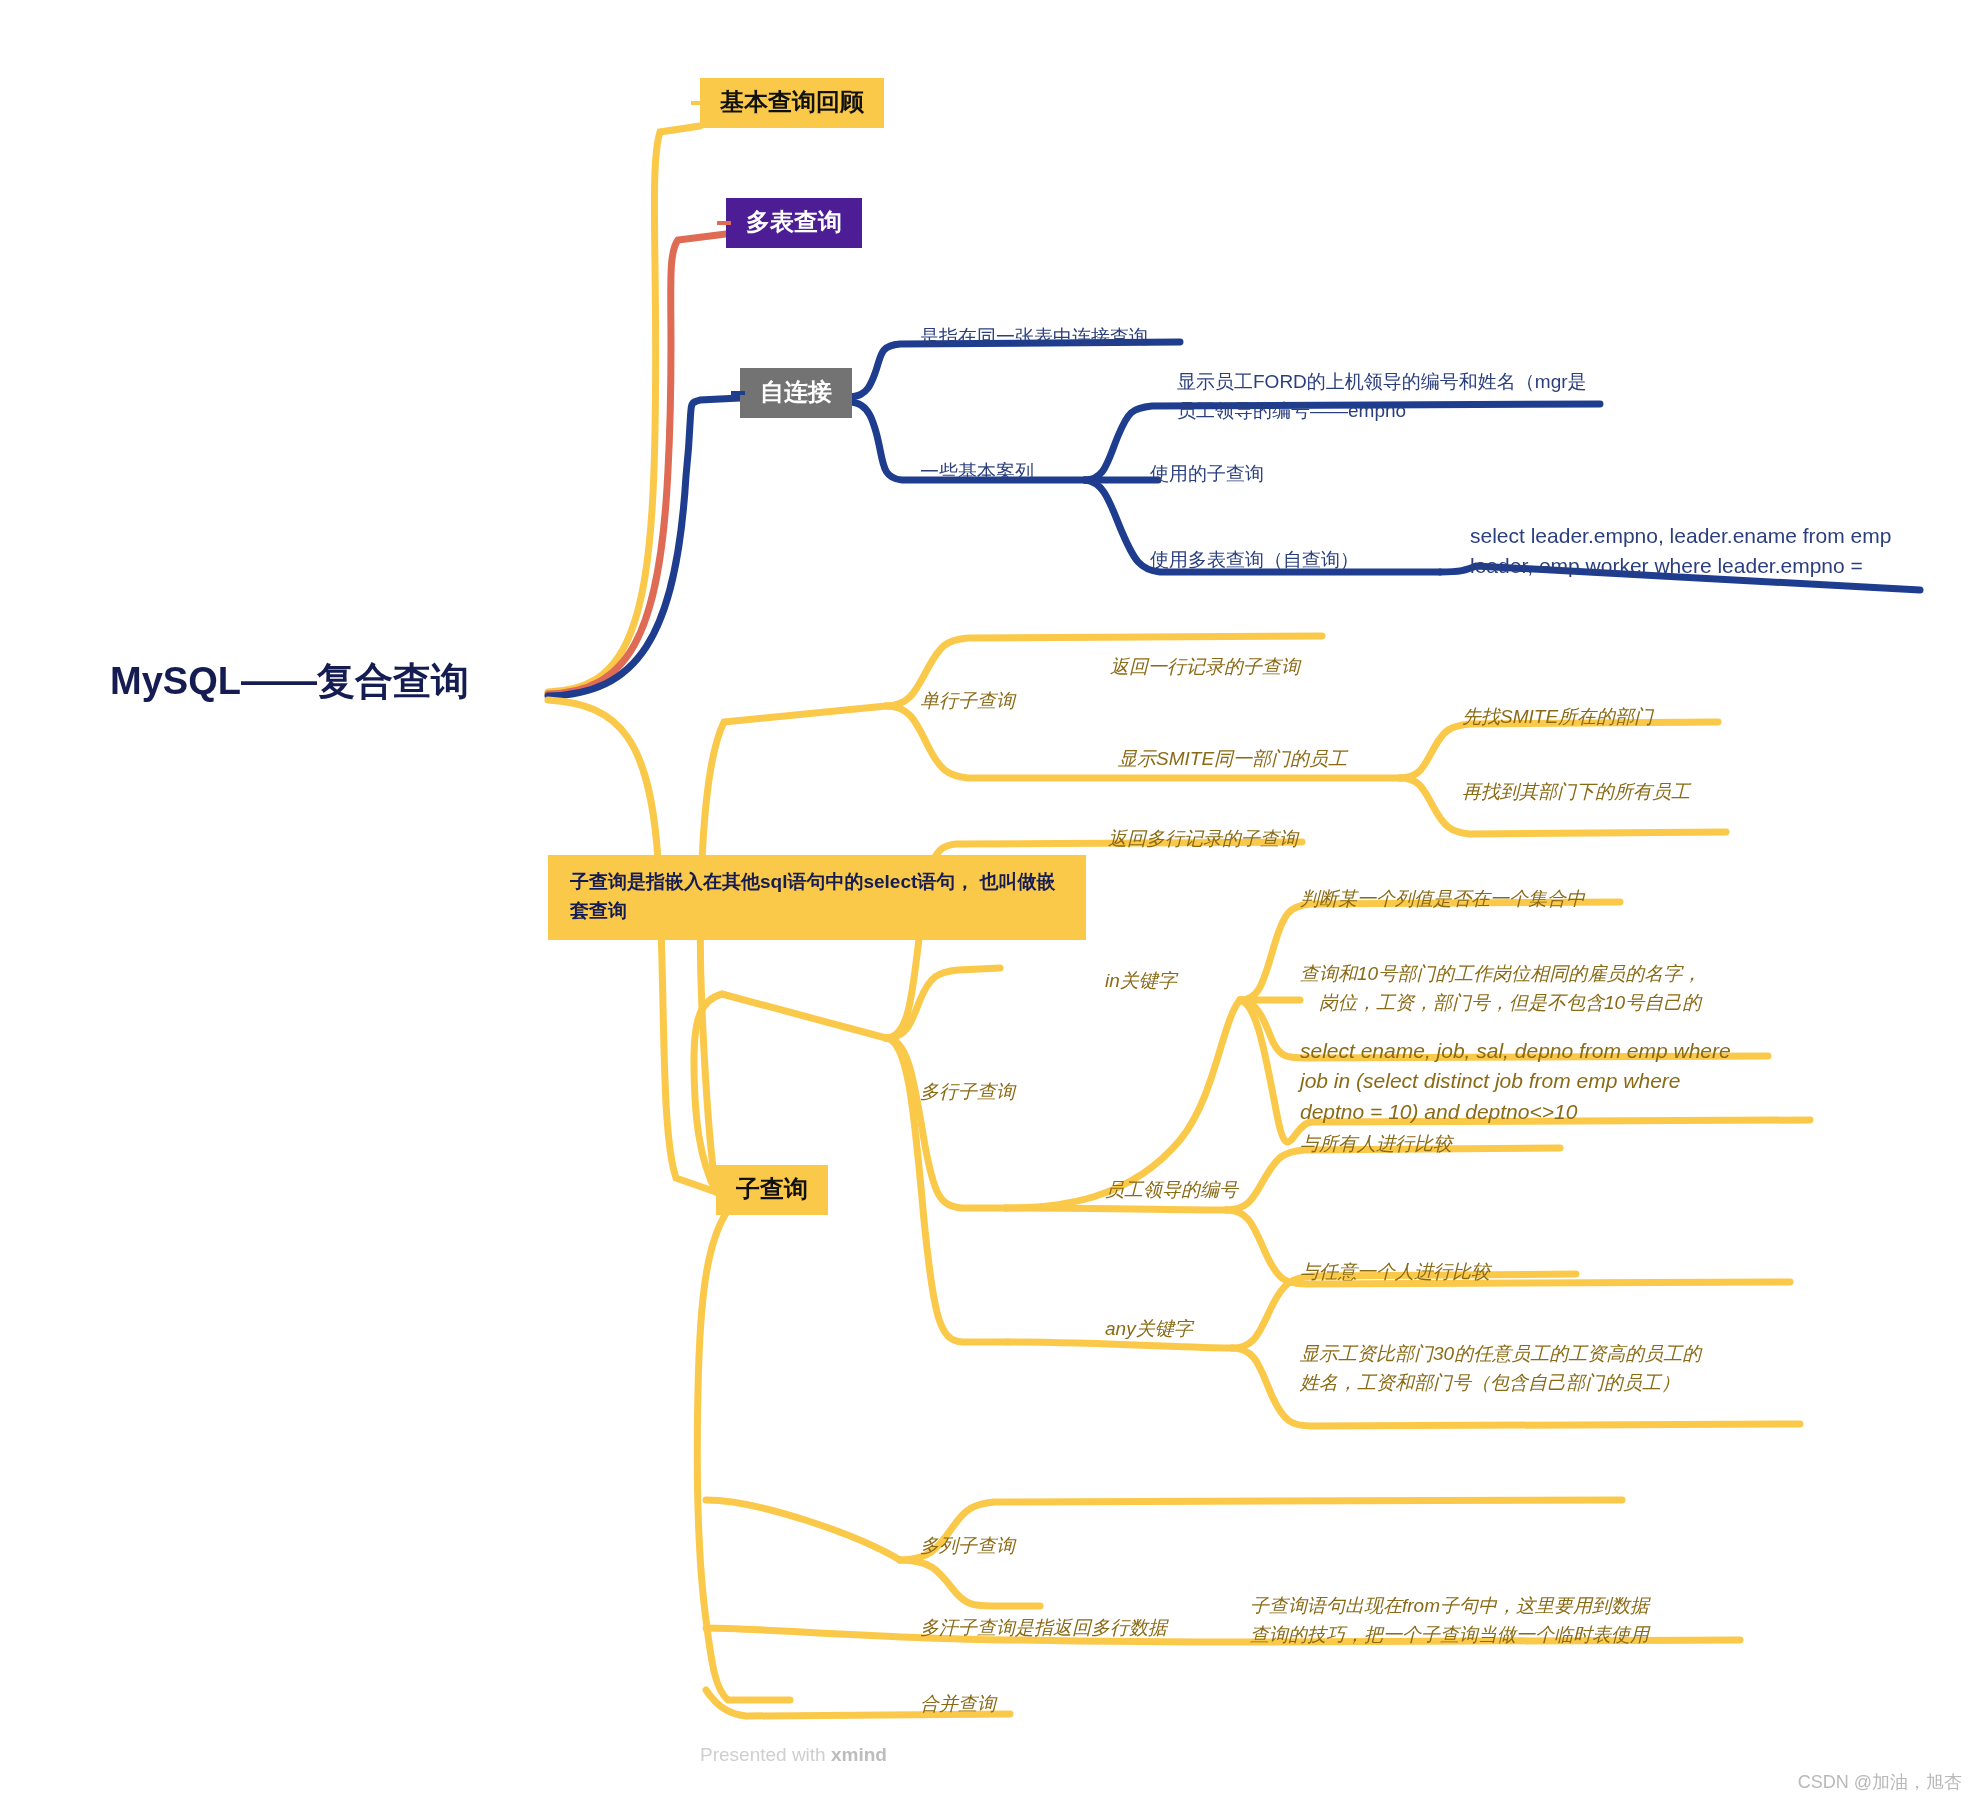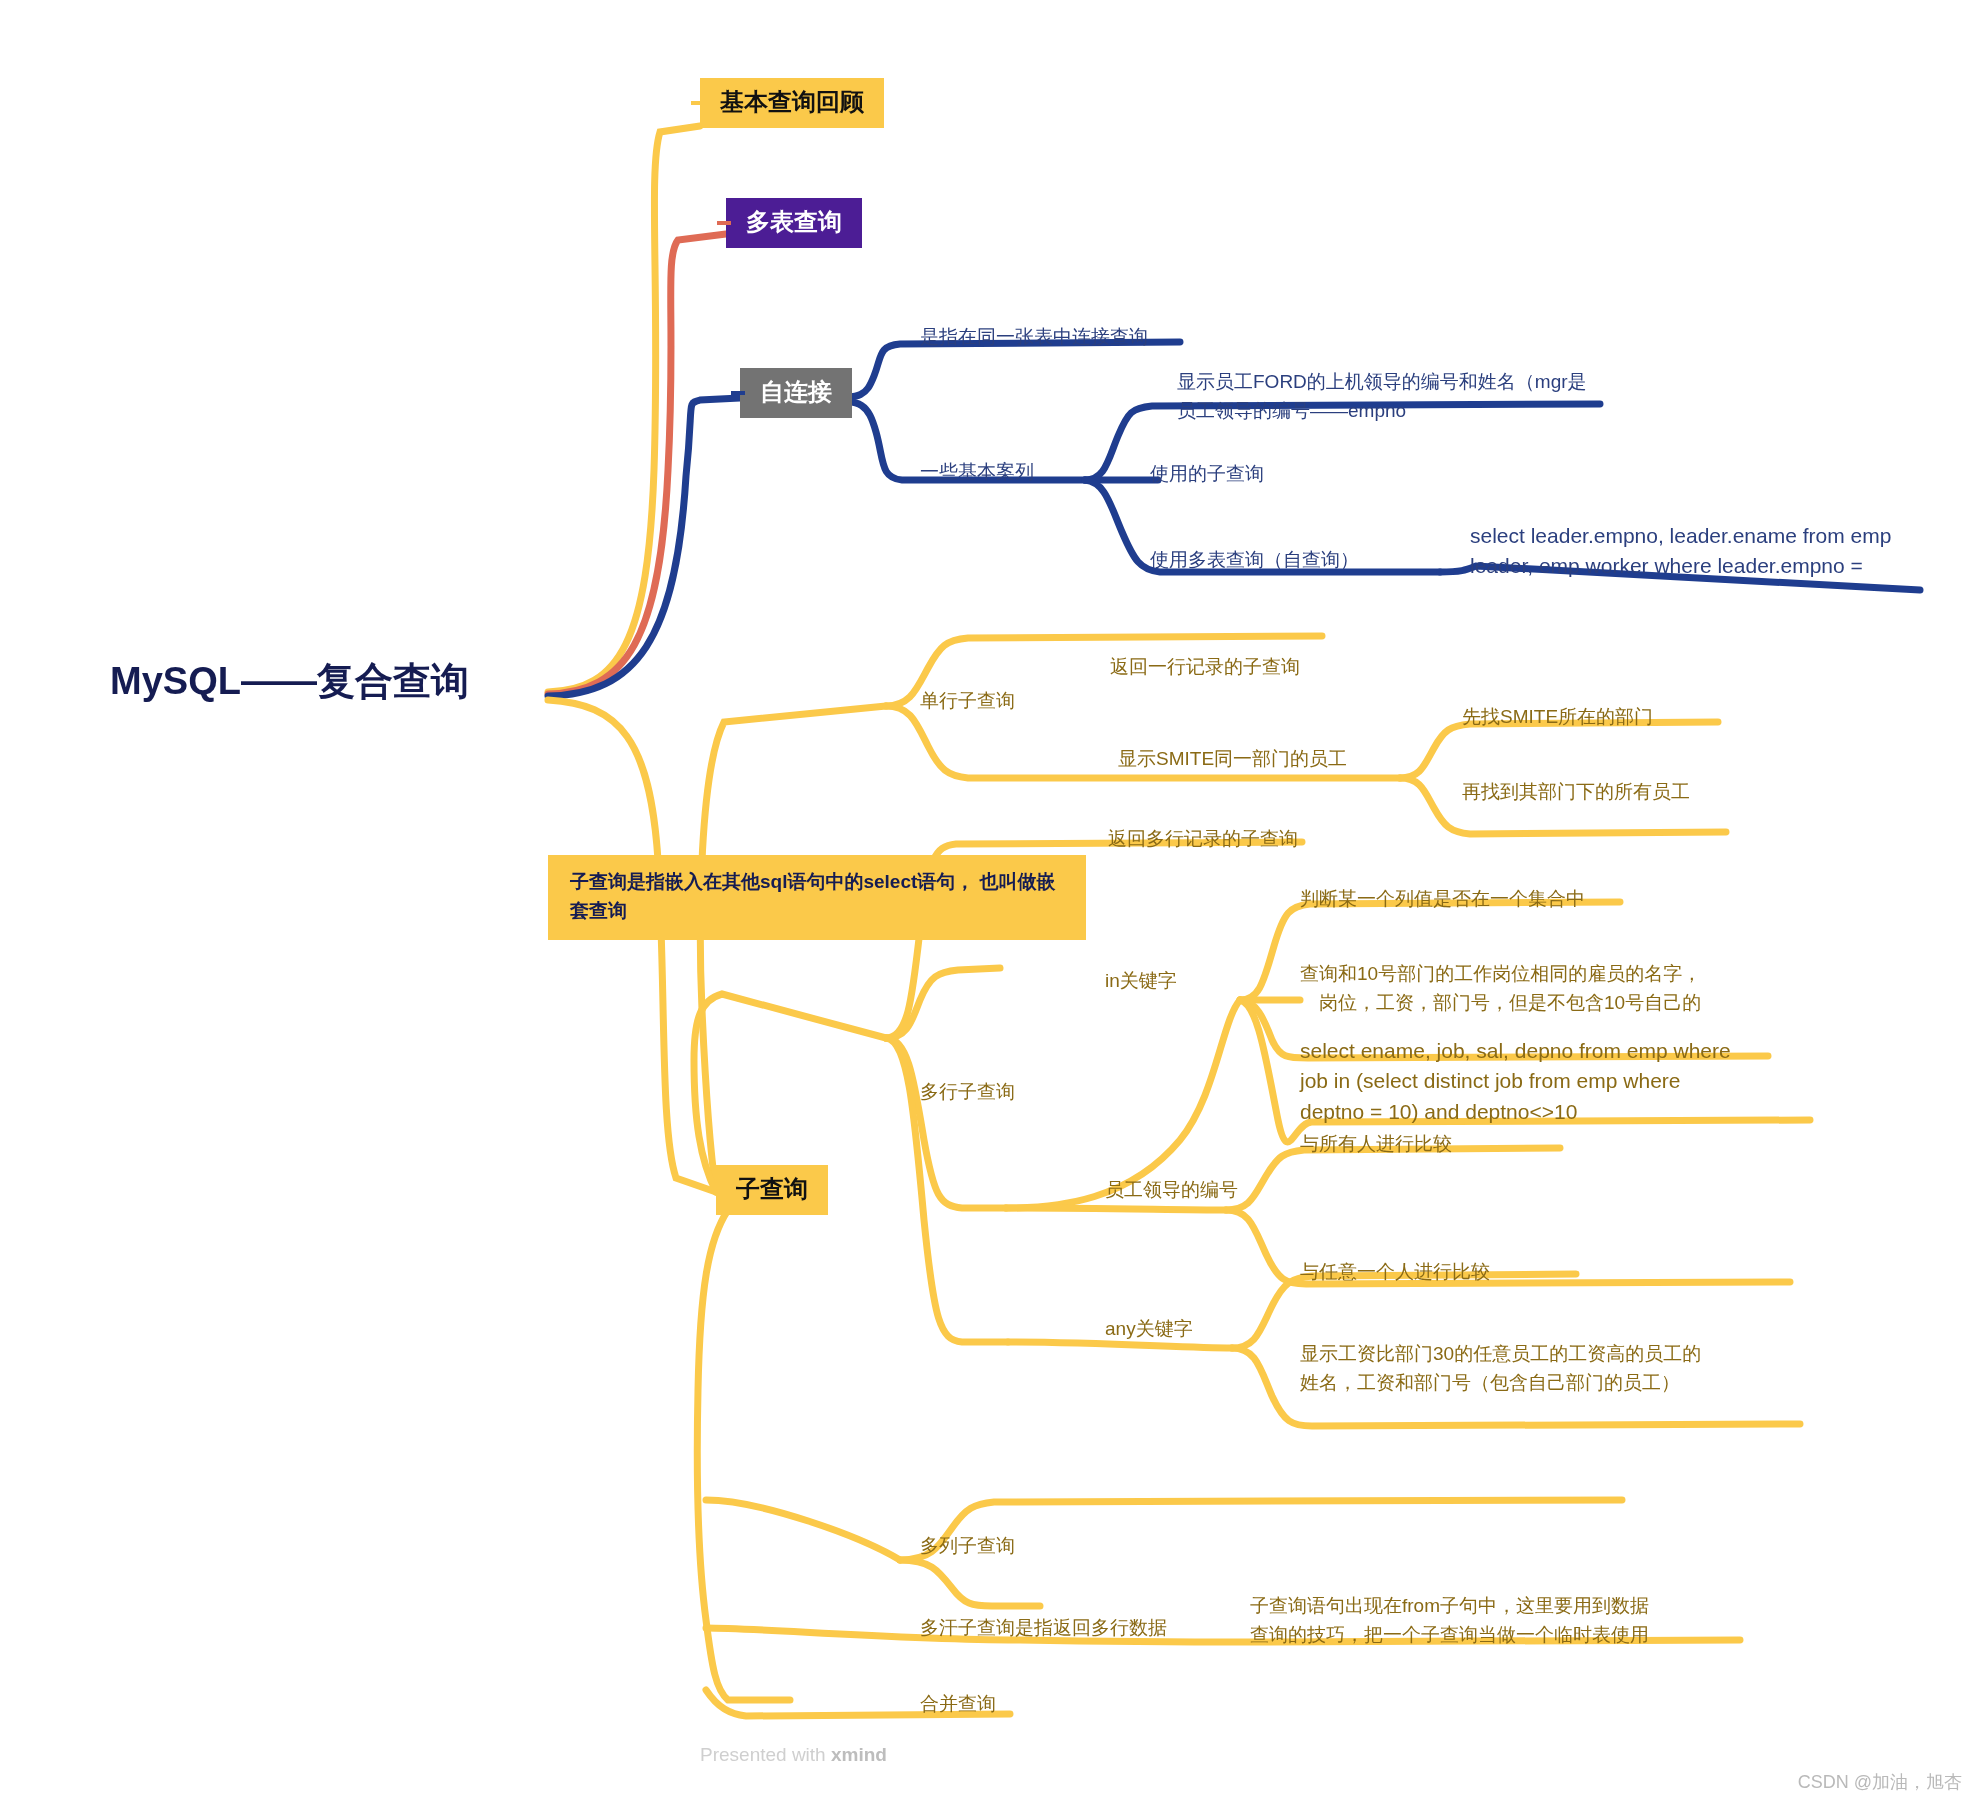--- a/index.html
+++ b/index.html
@@ -41,21 +41,21 @@
   
   .callout{
     position:absolute;background:#fbc94a;color:#151c52;
     font-weight:bold;font-size:19px;line-height:1.5;
     padding:13px 22px 15px 22px;
   }
 
   
   .lbl{position:absolute;font-size:19px;line-height:1.5;white-space:pre;}
   .lbl.navy{color:#2b3f7e;}
-  .lbl.gold{color:#8a6a15;}
+  .lbl.gold{color:#8a6a15;font-style:italic;}
   .code{font-size:21px;line-height:1.45;}
 
   
   .xmind-foot{
     position:absolute;left:700px;top:1744px;font-size:19px;color:#cfcfcf;
   }
   .xmind-foot b{color:#bdbdbd;}
   .csdn{
     position:absolute;right:24px;top:1770px;font-size:18px;color:#b9b9b9;
   }

